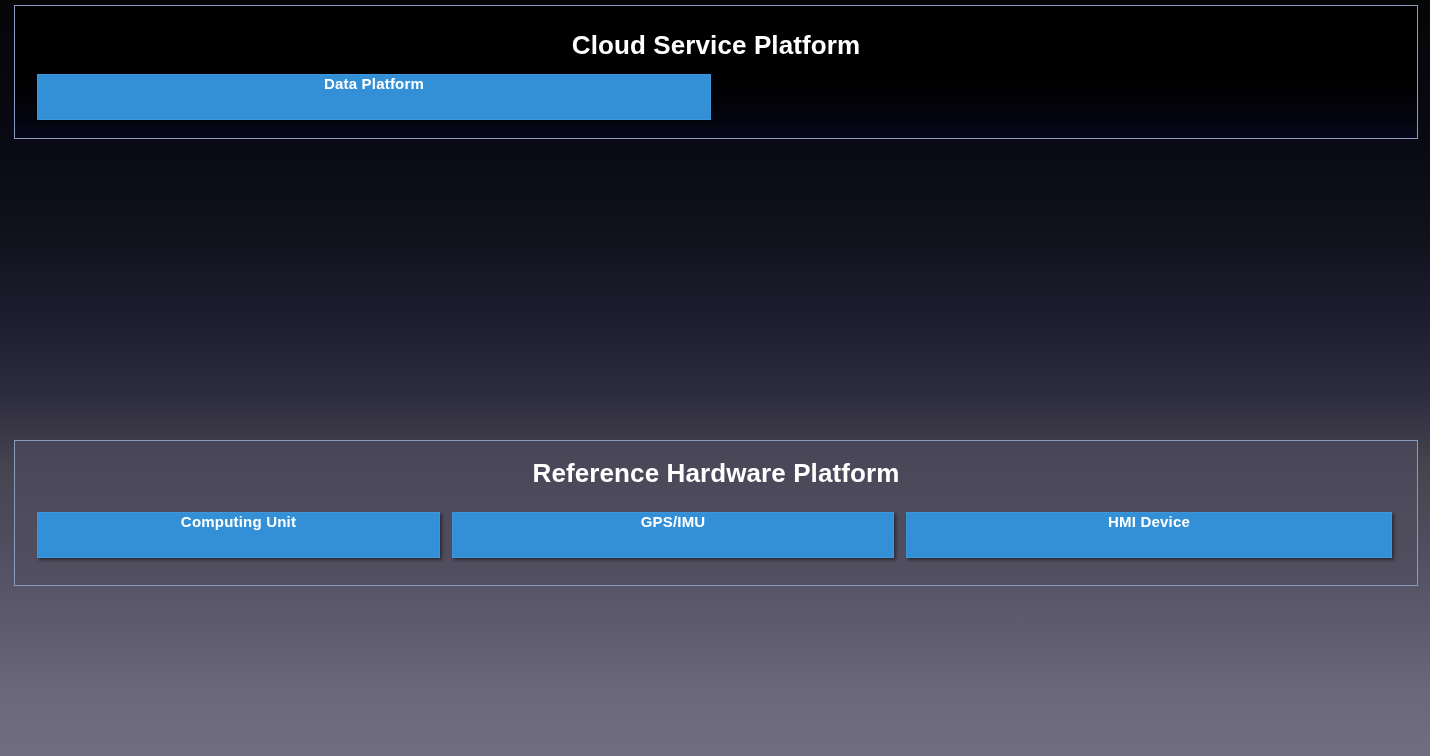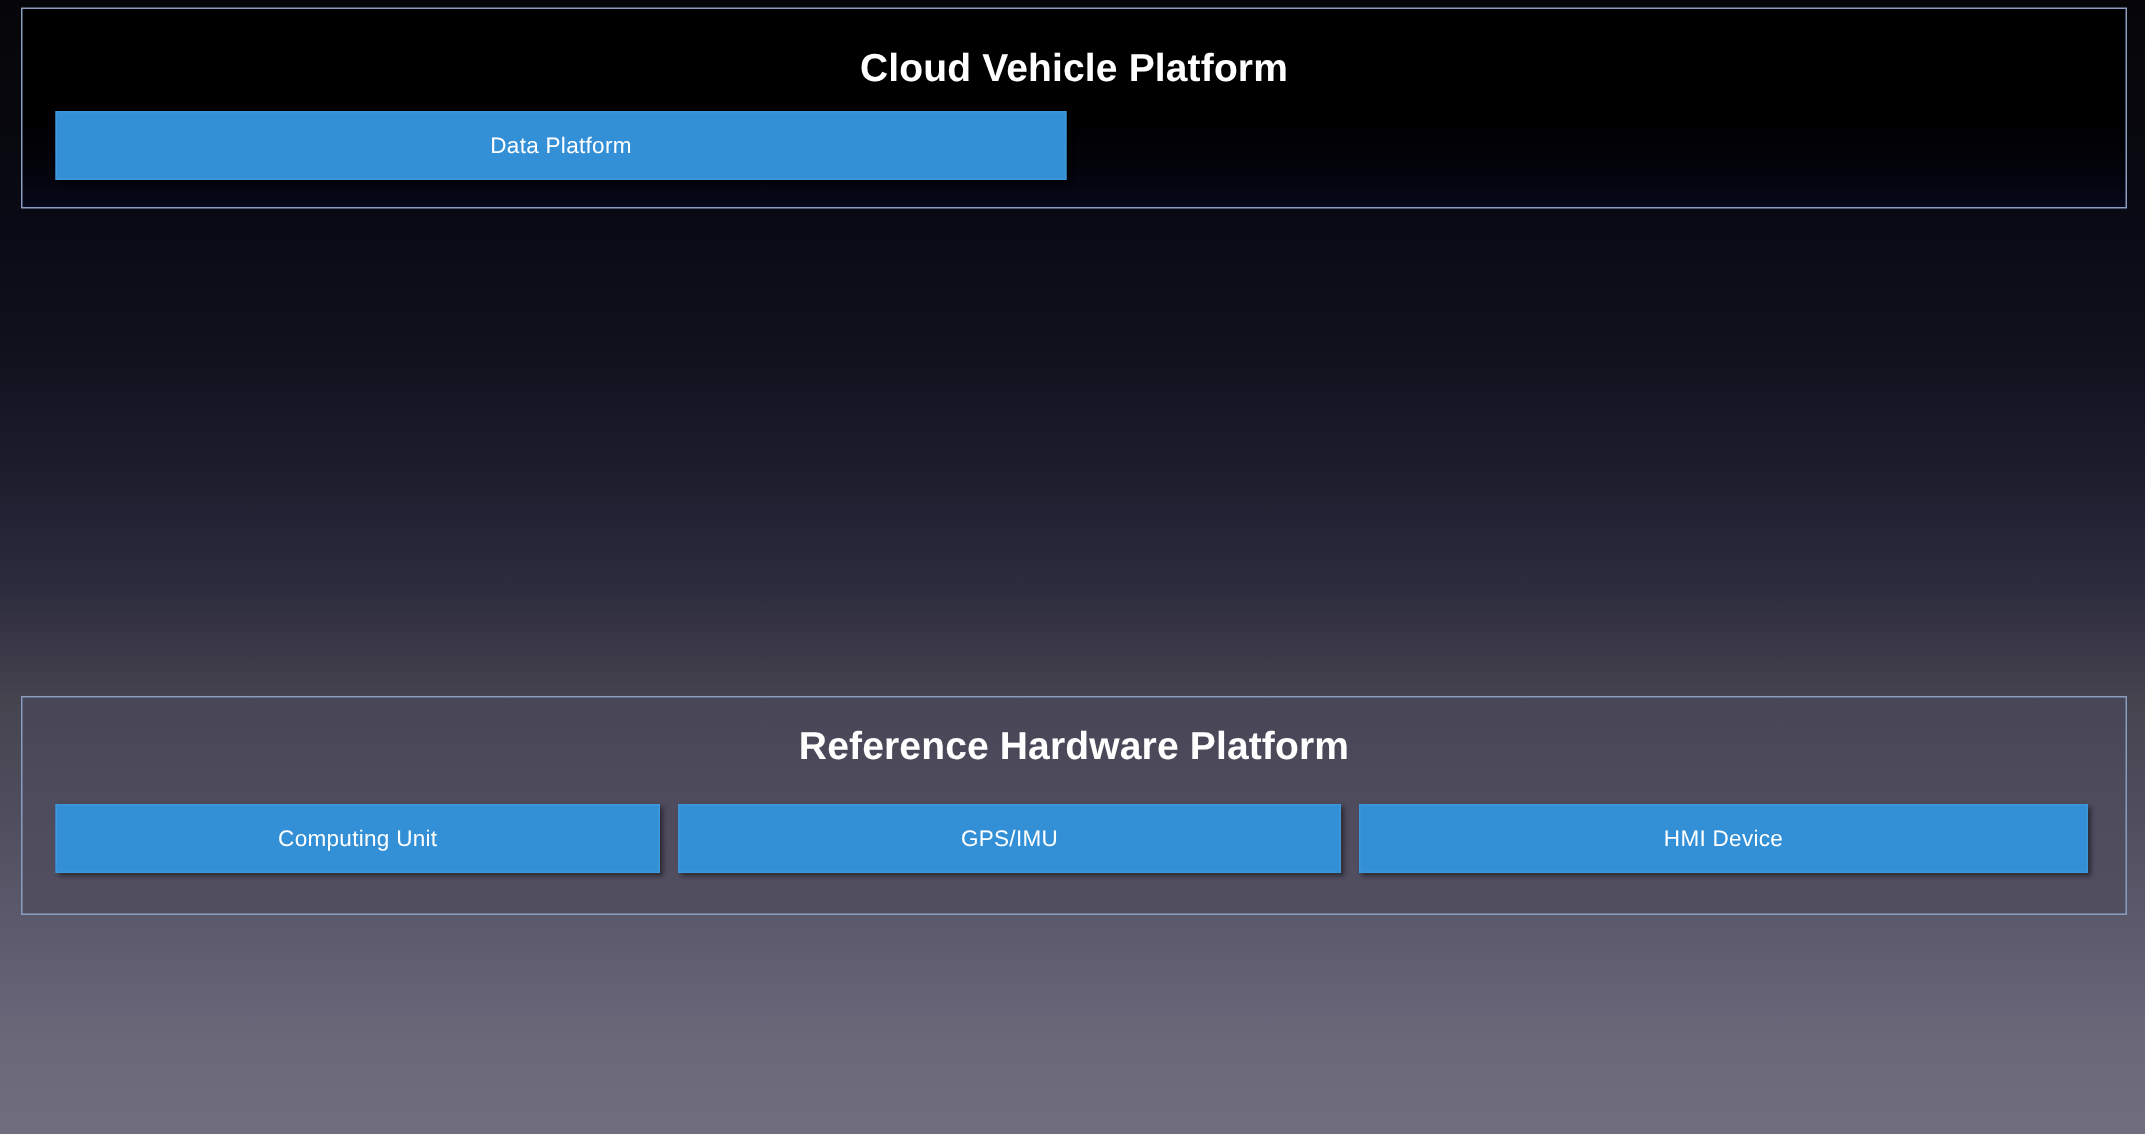--- a/index.html
+++ b/index.html
@@ -52,24 +52,24 @@
     white-space: nowrap;
   }
 
   .bluebox {
     position: absolute;
     box-sizing: border-box;
     background: #3490d6;
     border: 1px solid #3f96d9;
     box-shadow: 2px 2px 3px rgba(0,0,0,0.45);
     display: flex;
-    align-items: center;
+    align-items: flex-start;
     justify-content: center;
     color: #ffffff;
-    font-weight: normal;
+    font-weight: bold;
     font-size: 15px;
     letter-spacing: 0.2px;
   }
 
   .spell {
     text-decoration: underline wavy #e02020;
     text-decoration-thickness: 2px;
     text-underline-offset: 3px;
   }
 
@@ -92,21 +92,21 @@
   }
   #panel-software .panel-title { top: 12px; }
   #box-localization { left: 22px;  top: 65px; width: 493px;  height: 100px; }
   #box-control      { left: 523px; top: 66px; width: 481px;  height: 101px; }
   #box-hmi          { left: 1011px; top: 65px; width: 366px; height: 98px; }
   #box-runtime      { left: 22px;  top: 182px; width: 1355px; height: 46px; }
   #box-rtos         { left: 22px;  top: 238px; width: 1355px; height: 46px; }
 
   
   #panel-hardware {
-    left: 14px; top: 464px;
+    left: 14px; top: 440px;
     width: 1404px; height: 146px;
     background: linear-gradient(180deg, #484656 0%, #4d4b5c 45%, #514f60 100%);
   }
   #panel-hardware .panel-title { top: 17px; }
   #box-computing-unit { left: 22px;  top: 71px; width: 403px; height: 46px; }
   #box-gps-imu        { left: 437px; top: 71px; width: 442px; height: 46px; }
   #box-hmi-device     { left: 891px; top: 71px; width: 486px; height: 46px; }
 
   
   #panel-vehicle {
@@ -116,21 +116,21 @@
   }
   #panel-vehicle .panel-title { top: 12px; }
   #box-drive-by-wire { left: 22px; top: 56px; width: 1355px; height: 46px; }
 </style>
 </head>
 <body>
 
 <div id="stage">
 
   <div class="panel" id="panel-cloud">
-    <div class="panel-title">Cloud Vehicle Platform</div>
+    <div class="panel-title">Cloud Service Platform</div>
 
     <div class="bluebox" id="box-data-platform">
       <span>Data Platform</span>
     </div>
 
   </div>
 
 
   <div class="panel" id="panel-hardware">
     <div class="panel-title">Reference Hardware Platform</div>

